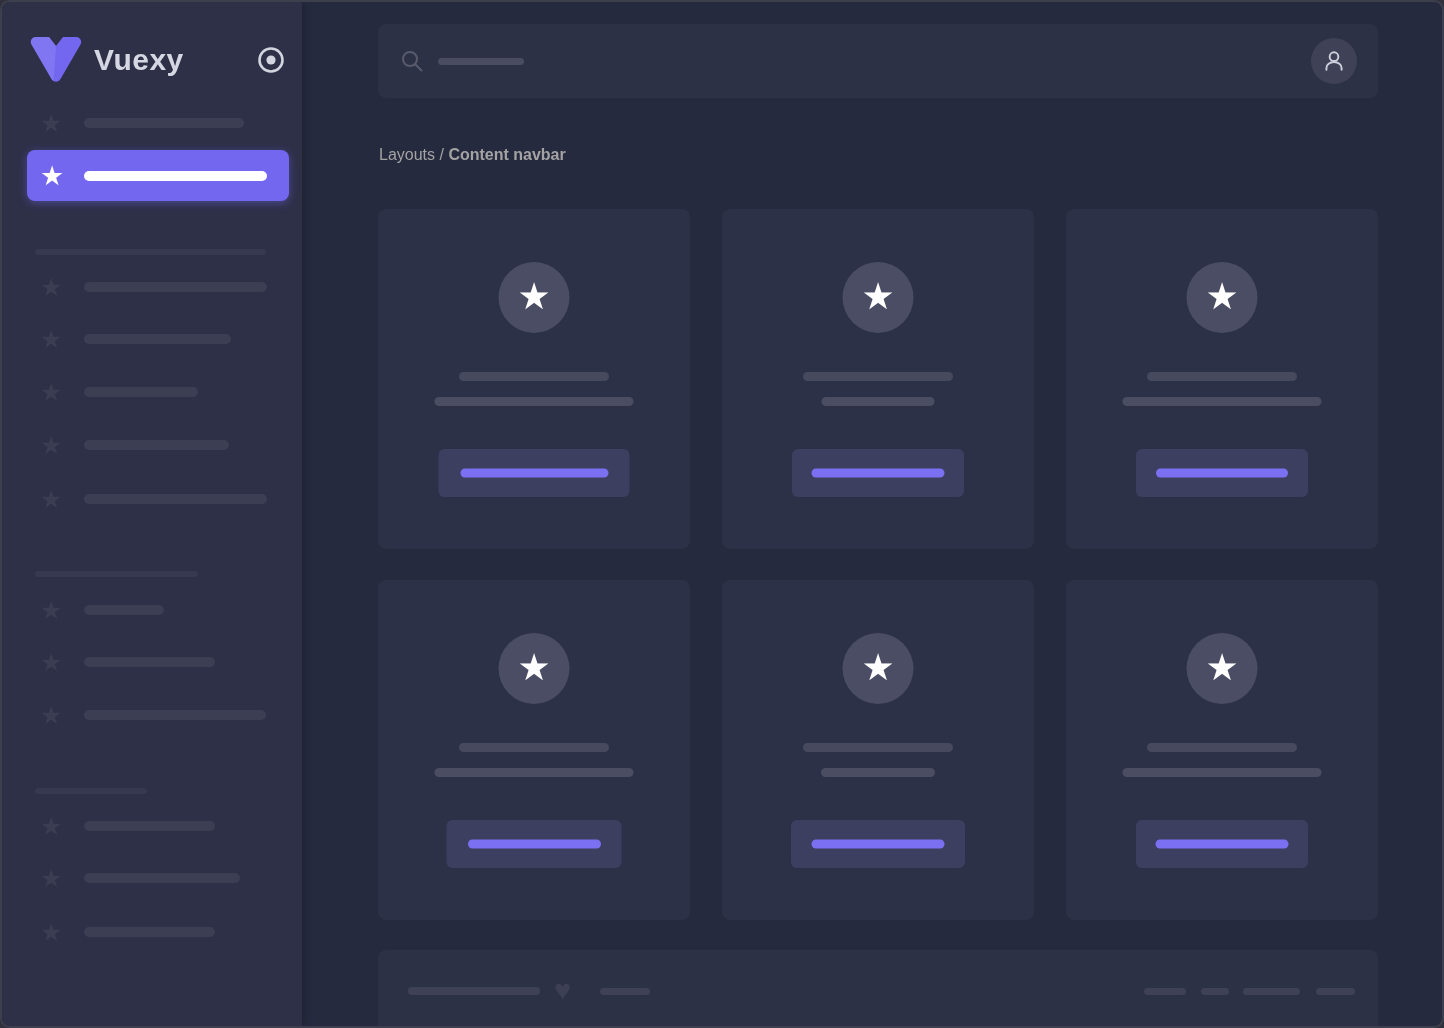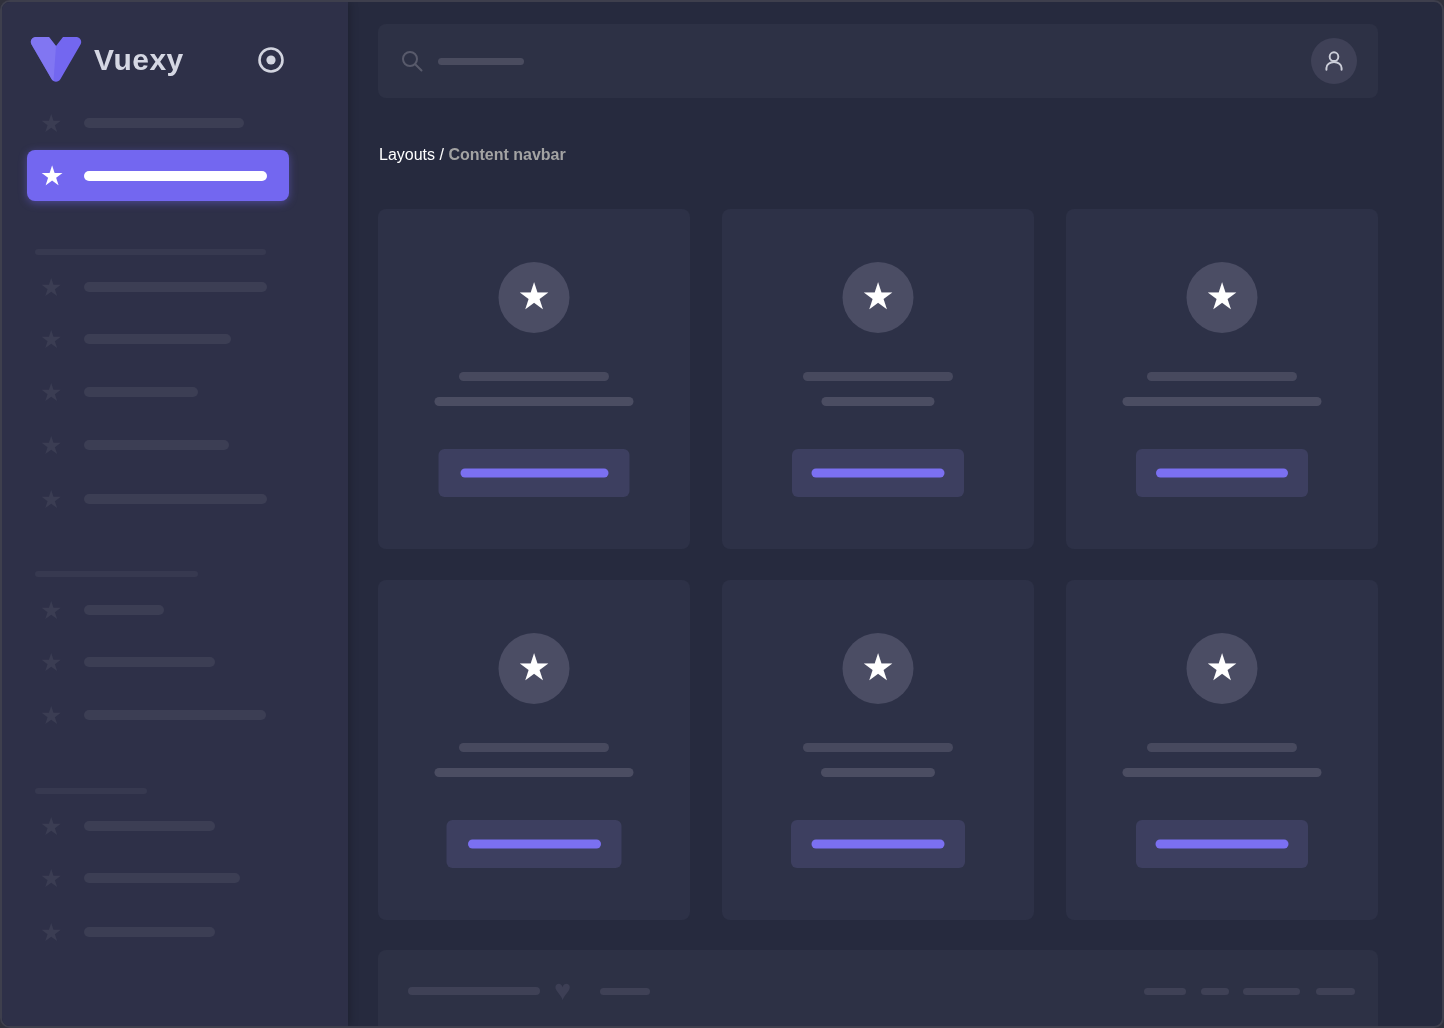--- a/index.html
+++ b/index.html
@@ -1,19 +1,19 @@
 <!DOCTYPE html>
 <html><head>
 <meta charset="utf-8">
 <style>
   html,body{margin:0;padding:0;background:#30313c;font-family:"Liberation Sans",sans-serif;}
   .screen{position:relative;width:1444px;height:1028px;background:#262a3e;overflow:hidden;
           border-radius:10px;border:2px solid #3e3f4d;box-sizing:border-box;}
   
-  .sidebar{position:absolute;left:0;top:0;width:346px;height:100%;background:#2e3048;
+  .sidebar{position:absolute;left:0;top:0;width:300px;height:100%;background:#2e3048;
            box-shadow:2px 0 8px rgba(0,0,0,.22);}
   .logo-row{position:absolute;left:28px;top:32px;height:52px;display:flex;align-items:center;cursor:pointer;}
   .logo-mark{width:52px;height:50px;display:block;}
   .logo-text{margin-left:12px;font-size:30px;font-weight:bold;color:#d5d7e3;letter-spacing:.5px;}
   .pin-toggle{position:absolute;left:254px;top:43px;width:30px;height:30px;}
   .s-item{position:absolute;left:0;width:310px;height:28px;}
   .s-star{position:absolute;left:38px;top:50%;transform:translateY(-50%);
           font-size:25px;line-height:1;color:#3b3d53;}
   .s-skel{position:absolute;left:82px;top:50%;transform:translateY(-50%);
           height:10px;border-radius:5px;background:#3c3e54;}
@@ -24,21 +24,21 @@
   .s-active .s-skel{left:57px;background:#ffffff;}
   
   .main{position:absolute;left:310px;top:0;width:1134px;height:100%;}
   .navbar{position:absolute;left:66px;top:22px;width:1000px;height:74px;border-radius:8px;background:#2d3145;}
   .search-zone{position:absolute;left:0;top:0;width:600px;height:74px;cursor:text;}
   .search-ic{position:absolute;left:22px;top:25px;width:24px;height:24px;}
   .search-skel{position:absolute;left:60px;top:34px;height:7px;border-radius:3.5px;background:#4a4c5f;}
   .avatar{position:absolute;right:21px;top:14px;width:46px;height:46px;border-radius:50%;
           background:#3f4157;display:flex;align-items:center;justify-content:center;cursor:pointer;}
   .breadcrumb{position:absolute;left:67px;top:144px;font-size:16px;}
-  .bc-dim{color:#ffffff;}
+  .bc-dim{color:#a3a3a3;}
   .bc-cur{color:#a3a3a3;font-weight:bold;}
   
   .card{position:absolute;width:312px;height:340px;border-radius:8px;background:#2d3147;}
   .c-circle{position:absolute;left:50%;top:53px;transform:translateX(-50%);width:71px;height:71px;
             border-radius:50%;background:#4b4d64;display:flex;align-items:center;justify-content:center;}
   .c-star{color:#ffffff;font-size:37px;line-height:1;margin-top:-3px;}
   .c-bar{position:absolute;left:50%;transform:translateX(-50%);height:9px;border-radius:4.5px;}
   .c-bar1{top:163px;background:#47495e;}
   .c-bar2{top:188px;background:#4b4d62;}
   .c-btn{position:absolute;left:50%;transform:translateX(-50%);top:240px;height:48px;border-radius:6px;

